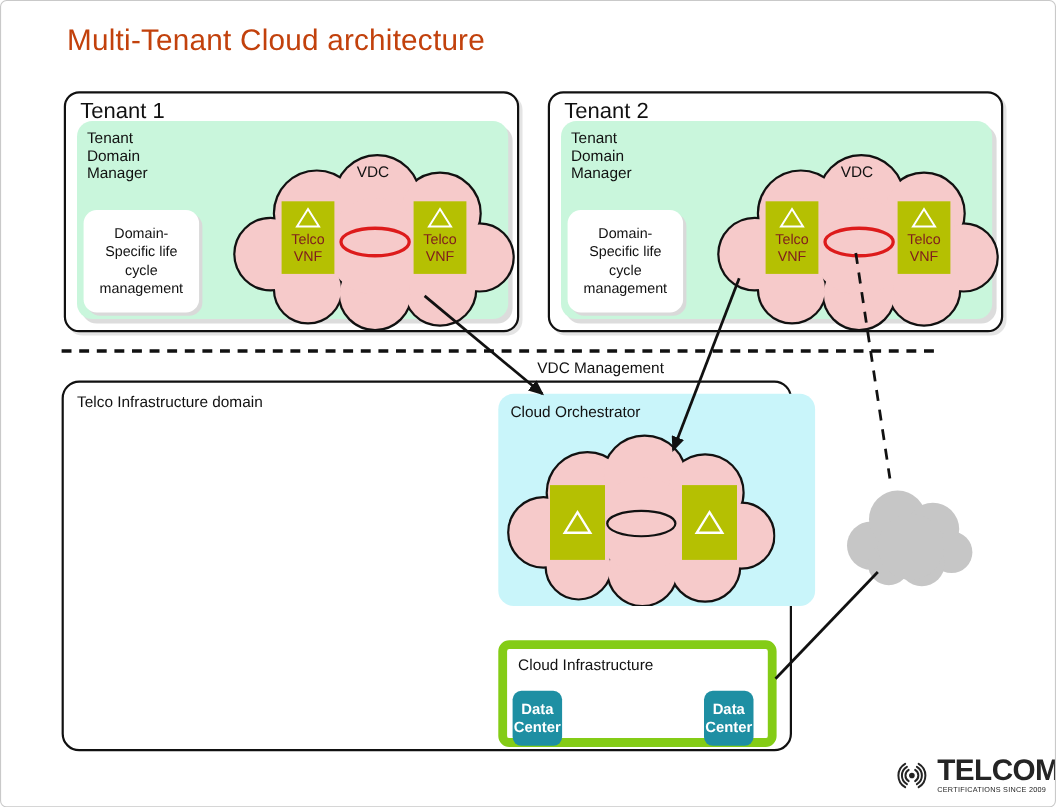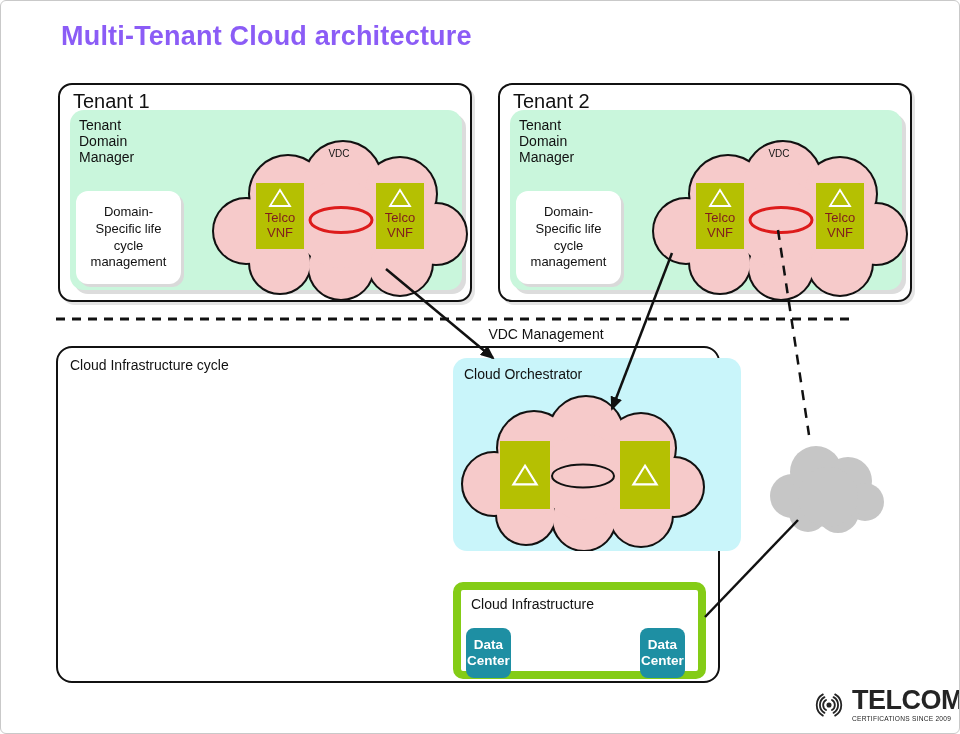--- a/index.html
+++ b/index.html
@@ -2,42 +2,42 @@
 <html><head>
 <meta charset="utf-8">
 <style>
   html,body{margin:0;padding:0;background:#fff;}
   .canvas{
     position:relative;width:960px;height:734px;box-sizing:border-box;
     background:#fff;border:1px solid #c9c9c9;border-radius:6px;overflow:hidden;
     font-family:"Liberation Sans","DejaVu Sans",sans-serif;color:#111;
   }
   .ml{white-space:pre-line;}
-  .page-title{position:absolute;left:60px;top:20px;font-size:27px;font-weight:700;letter-spacing:.2px;color:#8b5cf6;}
+  .page-title{position:absolute;left:60px;top:20px;font-size:27px;font-weight:400;letter-spacing:.2px;color:#c2410c;}
 
   
   .tenant{position:absolute;top:82px;width:410px;height:215px;background:#fff;
           border:2px solid #111;border-radius:14px;box-shadow:3px 3px 0 #e4e4e4;}
   .tenant-1{left:57px;} .tenant-2{left:497px;}
   .tenant-label{position:absolute;left:13px;top:5px;font-size:20px;}
   .mint{position:absolute;left:10px;top:25px;width:392px;height:180px;background:#c9f6dc;
         border-radius:14px;box-shadow:4px 4px 0 #dcdcdc;}
   .tdm{position:absolute;left:9px;top:7px;font-size:14px;line-height:1.16;}
   .lifecycle{position:absolute;left:6px;top:81px;width:105px;height:93px;background:#fff;border-radius:12px;
              box-shadow:3px 3px 0 #d9d9d9;display:flex;align-items:center;justify-content:center;
              text-align:center;font-size:13px;line-height:1.28;}
 
   
   .cloud{position:absolute;}
   .tenant .cloud{left:148px;top:51px;width:262px;height:164px;}
   .cloud-svg{position:absolute;left:0;top:0;width:100%;height:100%;}
   .cloud-stroke{fill:#f6caca;stroke:#111;stroke-width:4;}
   .cloud-fill{fill:#f6caca;}
   .gray-fill{fill:#c6c6c6;}
-  .vdc-label{position:absolute;left:0;width:100%;top:12px;text-align:center;font-size:10px;}
+  .vdc-label{position:absolute;left:0;width:100%;top:12px;text-align:center;font-size:14px;}
 
   .vnf{position:absolute;width:48px;height:66px;background:#b5c002;display:flex;flex-direction:column;
        align-items:center;justify-content:flex-start;padding-top:5px;box-sizing:border-box;}
   .vnf-left{left:48px;top:47px;} .vnf-right{left:168px;top:47px;}
   .vnf-text{font-size:13px;line-height:1.12;text-align:center;margin-top:3px;color:#7f1d1d;}
   .tri{display:block;}
   .ellipse-svg{position:absolute;}
 
   
   .vdc-mgmt{position:absolute;left:470px;top:325px;width:150px;text-align:center;font-size:14px;}
@@ -178,21 +178,21 @@
       </div>
       <svg class="ellipse-svg" style="left:98px;top:69px;" width="70" height="30">
         <ellipse cx="35" cy="15" rx="31" ry="12.5" fill="none" stroke="#dd1b1b" stroke-width="3"></ellipse>
       </svg>
     </div>
   </div>
 
   <div class="vdc-mgmt">VDC Management</div>
 
   <div class="infra-domain">
-    <div class="infra-domain-label">Cloud Infrastructure cycle</div>
+    <div class="infra-domain-label">Telco Infrastructure domain</div>
 
     <div class="orchestrator">
       <div class="orchestrator-label">Cloud Orchestrator</div>
       <div class="cloud orch-cloud">
         <svg class="cloud-svg" viewBox="0 0 247 159">
           <defs>
               <g id="oc1">
             <circle cx="36" cy="92" r="31"></circle>
                 <circle cx="76" cy="56" r="36"></circle>
                 <circle cx="128" cy="42" r="37"></circle>

